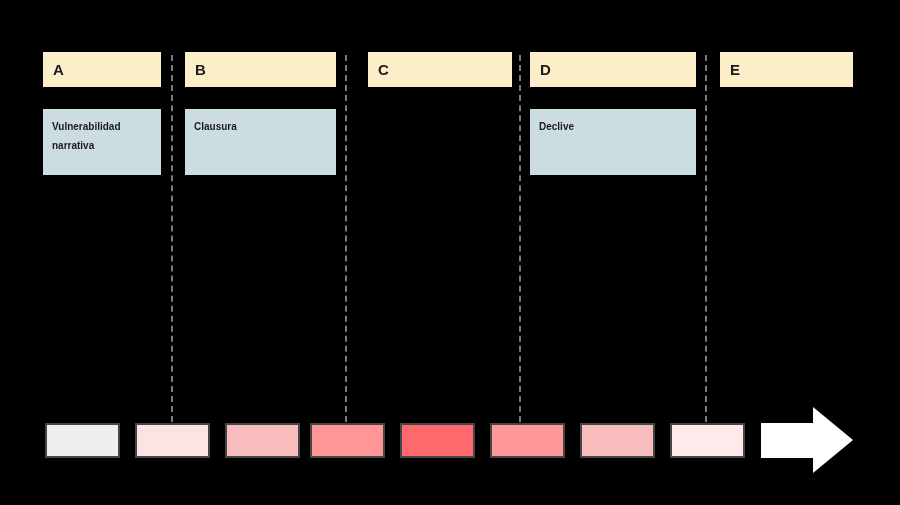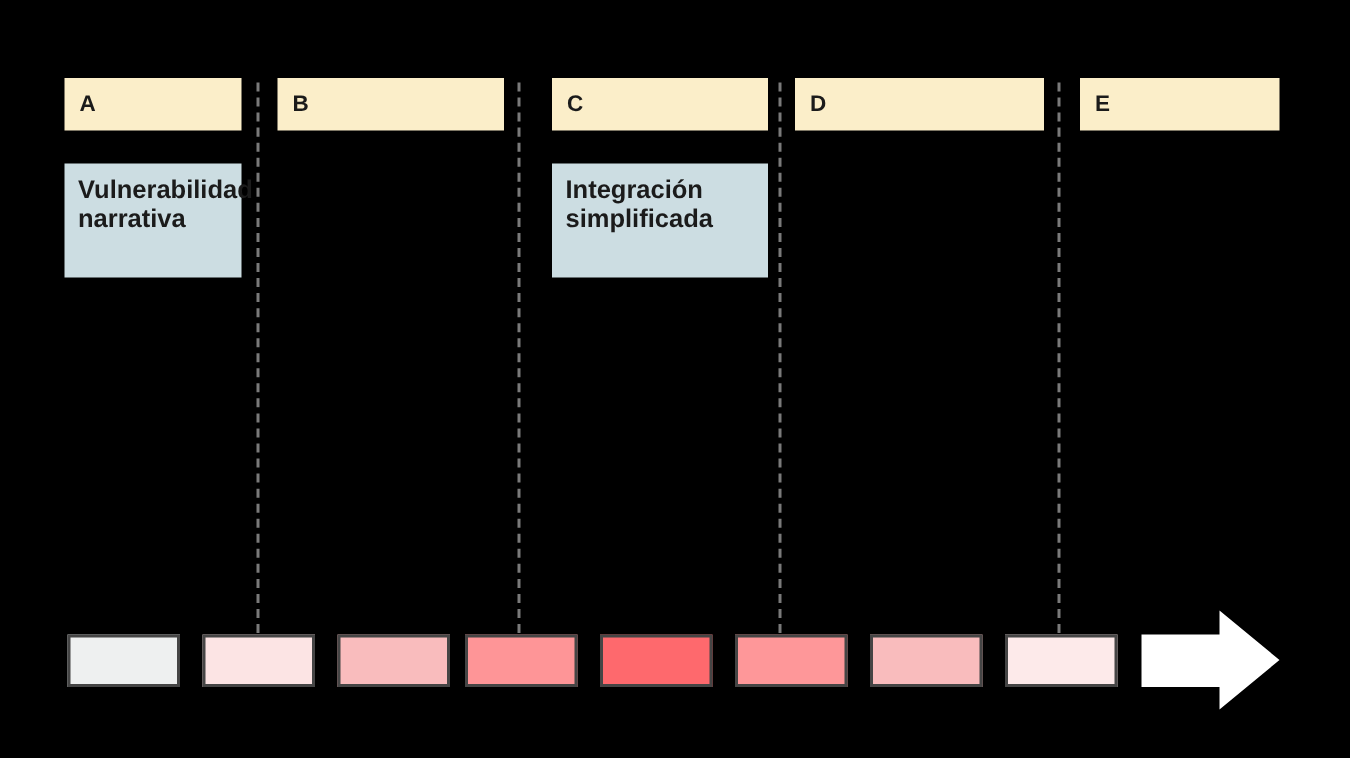--- a/index.html
+++ b/index.html
@@ -25,26 +25,26 @@
     color: var(--text, #1b1b1b);
     display: flex;
     align-items: center;
     padding-left: 10px;
     box-sizing: border-box;
     font-size: 15px;
     font-weight: 700;
   }
   .col-body {
     margin-top: 22px;
-    height: 76px;
+    height: 66px;
     background: var(--body_bg, #ccdde2);
     color: var(--text, #1b1b1b);
     box-sizing: border-box;
     padding: 8px 9px;
-    font-size: 17px;
+    font-size: 10px;
     line-height: 19px;
     font-weight: 700;
   }
   .vline {
     position: absolute;
     top: 55px;
     height: 367px;
     width: 0;
     border-left: 2px dashed var(--divider, #7a7a7a);
   }
@@ -73,33 +73,34 @@
     <div class="col-header">
       <span>A</span>
     </div>
     <div class="col-body">Vulnerabilidad narrativa</div>
   </div>
 
   <div class="column" style="left:185px; width:151px;">
     <div class="col-header">
       <span>B</span>
     </div>
+    <div class="col-body">Clausura</div>
   </div>
 
   <div class="column" style="left:368px; width:144px;">
     <div class="col-header">
       <span>C</span>
     </div>
-    <div class="col-body">Integración simplificada</div>
   </div>
 
   <div class="column" style="left:530px; width:166px;">
     <div class="col-header">
       <span>D</span>
     </div>
+    <div class="col-body">Declive</div>
   </div>
 
   <div class="column" style="left:720px; width:133px;">
     <div class="col-header">
       <span>E</span>
     </div>
   </div>
 
   <div class="vline" style="left:171px;"></div>
   <div class="vline" style="left:345px;"></div>

